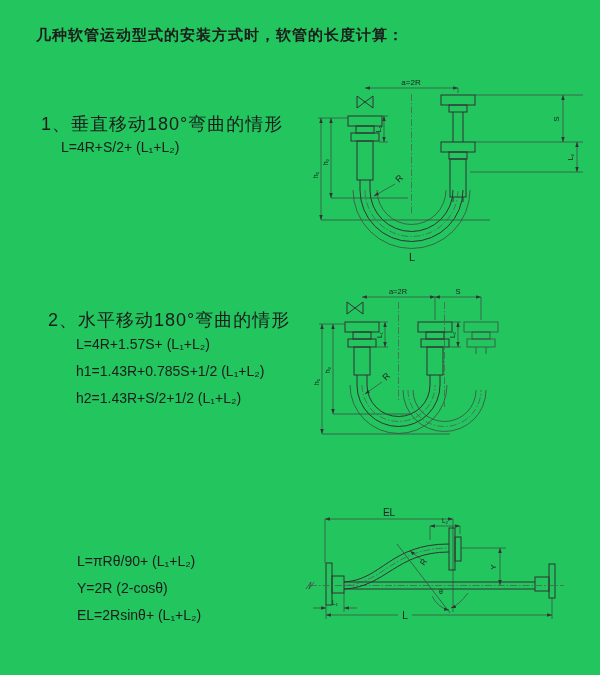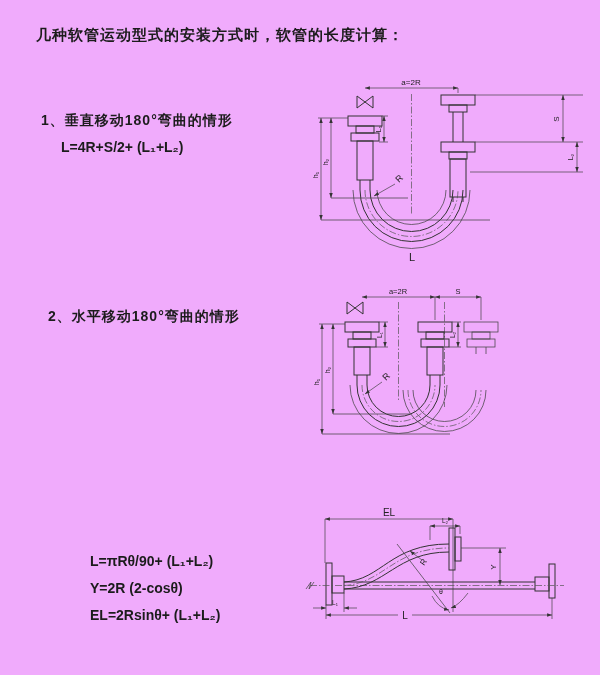--- a/index.html
+++ b/index.html
@@ -1,43 +1,48 @@
 <!DOCTYPE html>
 <html><head>
 <meta charset="utf-8">
 <style>
   html,body{margin:0;padding:0;background:#e8e8e8;}
-  .page{position:relative;width:600px;height:675px;background:#f0abfc;overflow:hidden;
+  .page{position:relative;width:600px;height:675px;background:#22c55e;overflow:hidden;
         font-family:"Liberation Sans","DejaVu Sans",sans-serif;color:#1c1c1c;}
   .title{position:absolute;left:36px;top:26px;font-size:15px;font-weight:bold;letter-spacing:1px;}
-  .sec-heading{position:absolute;font-size:14px;font-weight:bold;letter-spacing:1px;}
+  .sec-heading{position:absolute;font-size:18px;font-weight:normal;letter-spacing:1px;}
   .formulas{position:absolute;font-size:14px;}
-  .formulas .fline{line-height:27px;height:27px;white-space:pre;font-weight:bold;}
+  .formulas .fline{line-height:27px;height:27px;white-space:pre;}
   svg{position:absolute;}
   svg text{fill:#222;font-family:"Liberation Sans","DejaVu Sans",sans-serif;}
   .dim{stroke:#444;stroke-width:0.7;fill:none;}
   .cl{stroke:#555;stroke-width:0.7;fill:none;stroke-dasharray:7 2 1.5 2;}
   .outl{stroke:#333;stroke-width:1;fill:none;}
   .thin{stroke:#444;stroke-width:0.75;fill:none;}
 </style>
 </head>
 <body>
 
 <div class="page">
 
   <div class="title">几种软管运动型式的安装方式时，软管的长度计算：</div>
 
   <div class="sec-heading" style="left:41px;top:112px;">1、垂直移动180°弯曲的情形</div>
   <div class="formulas" style="left:61px;top:134px;">
     <div class="fline">L=4R+S/2+ (L₁+L₂)</div>
   </div>
 
   <div class="sec-heading" style="left:48px;top:308px;">2、水平移动180°弯曲的情形</div>
-
-  <div class="formulas" style="left:77px;top:548px;margin-left:13px;">
+  <div class="formulas" style="left:76px;top:331px;">
+    <div class="fline">L=4R+1.57S+ (L₁+L₂)</div>
+    <div class="fline">h1=1.43R+0.785S+1/2 (L₁+L₂)</div>
+    <div class="fline">h2=1.43R+S/2+1/2 (L₁+L₂)</div>
+  </div>
+
+  <div class="formulas" style="left:77px;top:548px;">
     <div class="fline">L=πRθ/90+ (L₁+L₂)</div>
     <div class="fline">Y=2R (2-cosθ)</div>
     <div class="fline">EL=2Rsinθ+ (L₁+L₂)</div>
   </div>
 
   <svg style="left:300px;top:72px;" width="295" height="195" viewBox="0 0 295 195">
     <defs>
       <marker id="a1" markerWidth="7" markerHeight="5" refX="7" refY="2.5" orient="auto-start-reverse">
         <path d="M0,0 L7,2.5 L0,5 Z" fill="#333"></path>
       </marker>

